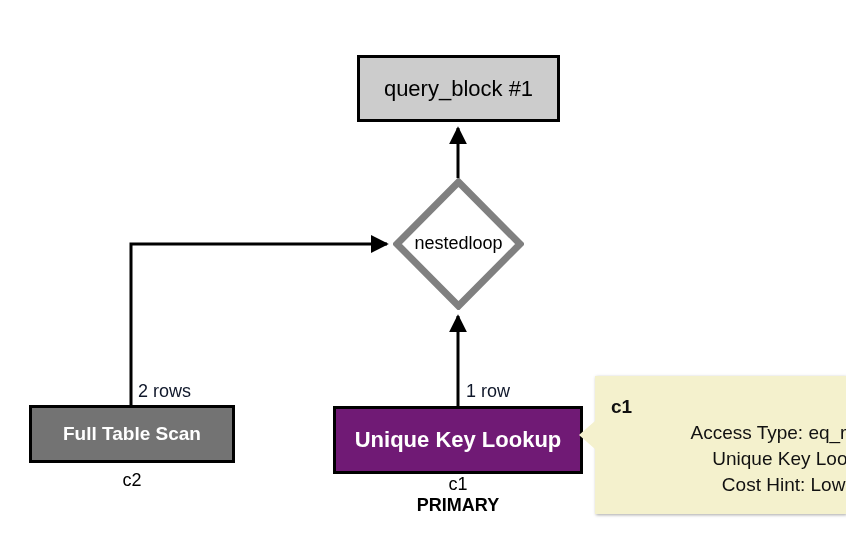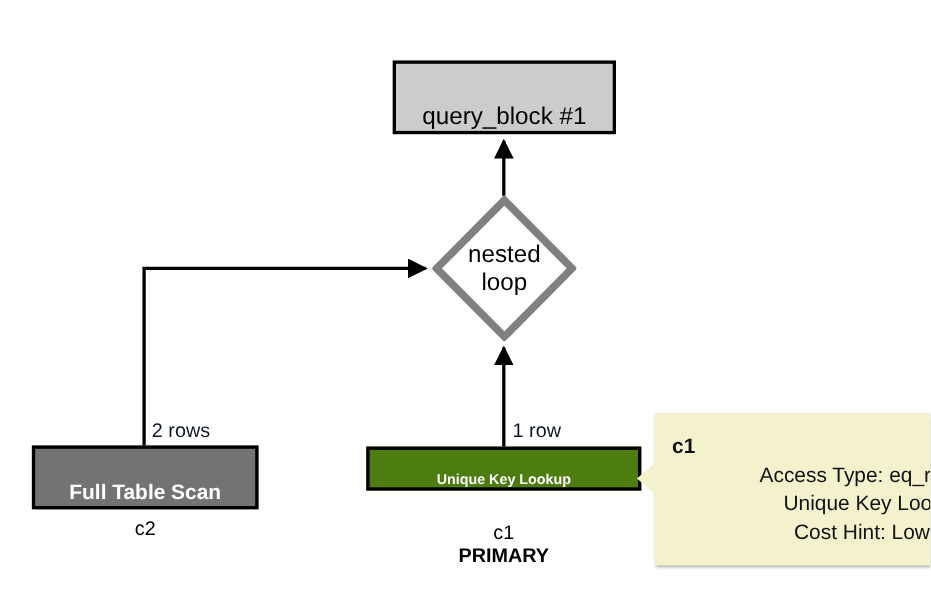--- a/index.html
+++ b/index.html
@@ -25,21 +25,21 @@
     width: 846px;
     height: 536px;
   }
 
   
   .node-box {
     position: absolute;
     box-sizing: border-box;
     border: 3px solid #000000;
     display: flex;
-    align-items: flex-end;
+    align-items: center;
     justify-content: center;
     text-align: center;
   }
 
   #query-block {
     left: 357px;
     top: 55px;
     width: 203px;
     height: 67px;
     background: #cccccc;
@@ -56,24 +56,24 @@
     background: #737373;
     color: #ffffff;
     font-size: 19px;
     font-weight: bold;
   }
 
   #unique-key-lookup {
     left: 333px;
     top: 406px;
     width: 250px;
-    height: 40px;
-    background: #4d7c0f;
+    height: 68px;
+    background: #701a75;
     color: #ffffff;
-    font-size: 13px;
+    font-size: 22px;
     font-weight: bold;
   }
 
   
   #nested-loop {
     position: absolute;
     left: 393px;
     top: 178px;
     width: 131px;
     height: 132px;
@@ -84,24 +84,23 @@
     width: 131px;
     height: 132px;
   }
   #nested-loop .diamond-label {
     position: absolute;
     left: 0;
     top: 0;
     width: 131px;
     height: 132px;
     display: flex;
-    flex-direction: column;
     align-items: center;
     justify-content: center;
-    font-size: 22px;
+    font-size: 18px;
     color: #000000;
     line-height: 1.18;
     text-align: center;
   }
 
   
   .edge-label {
     position: absolute;
     font-size: 18px;
     color: #0f172a;

